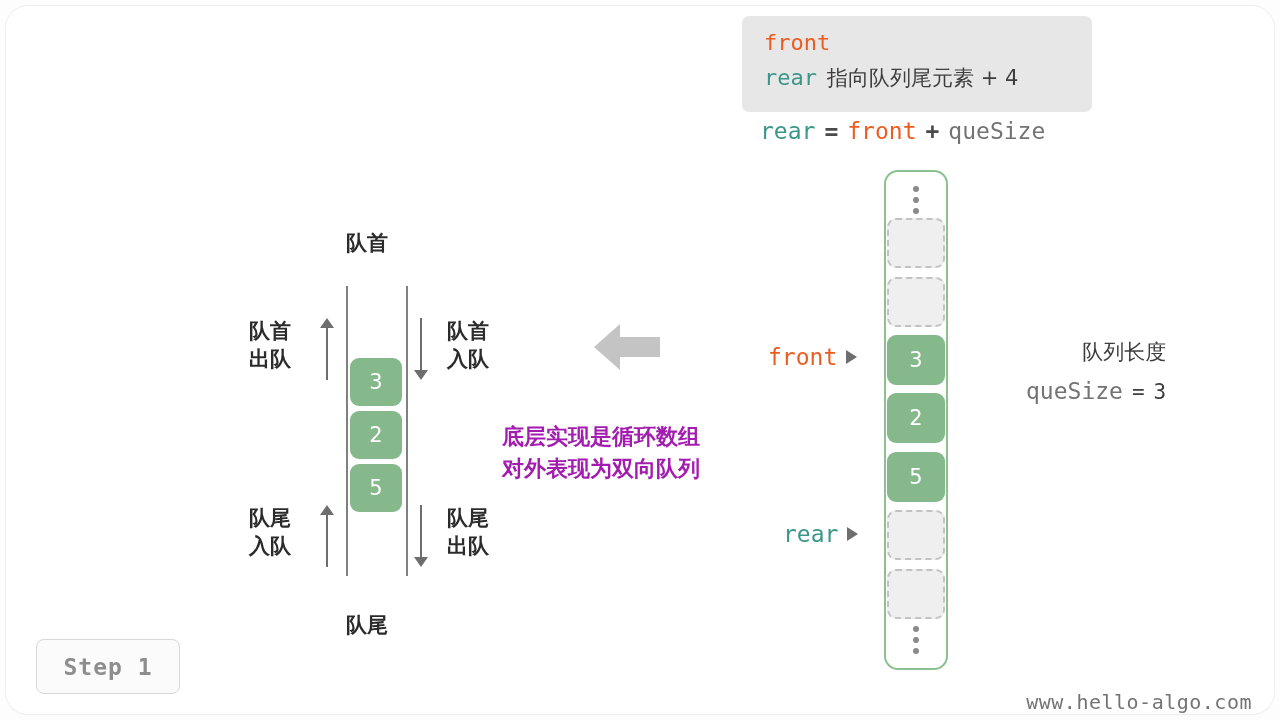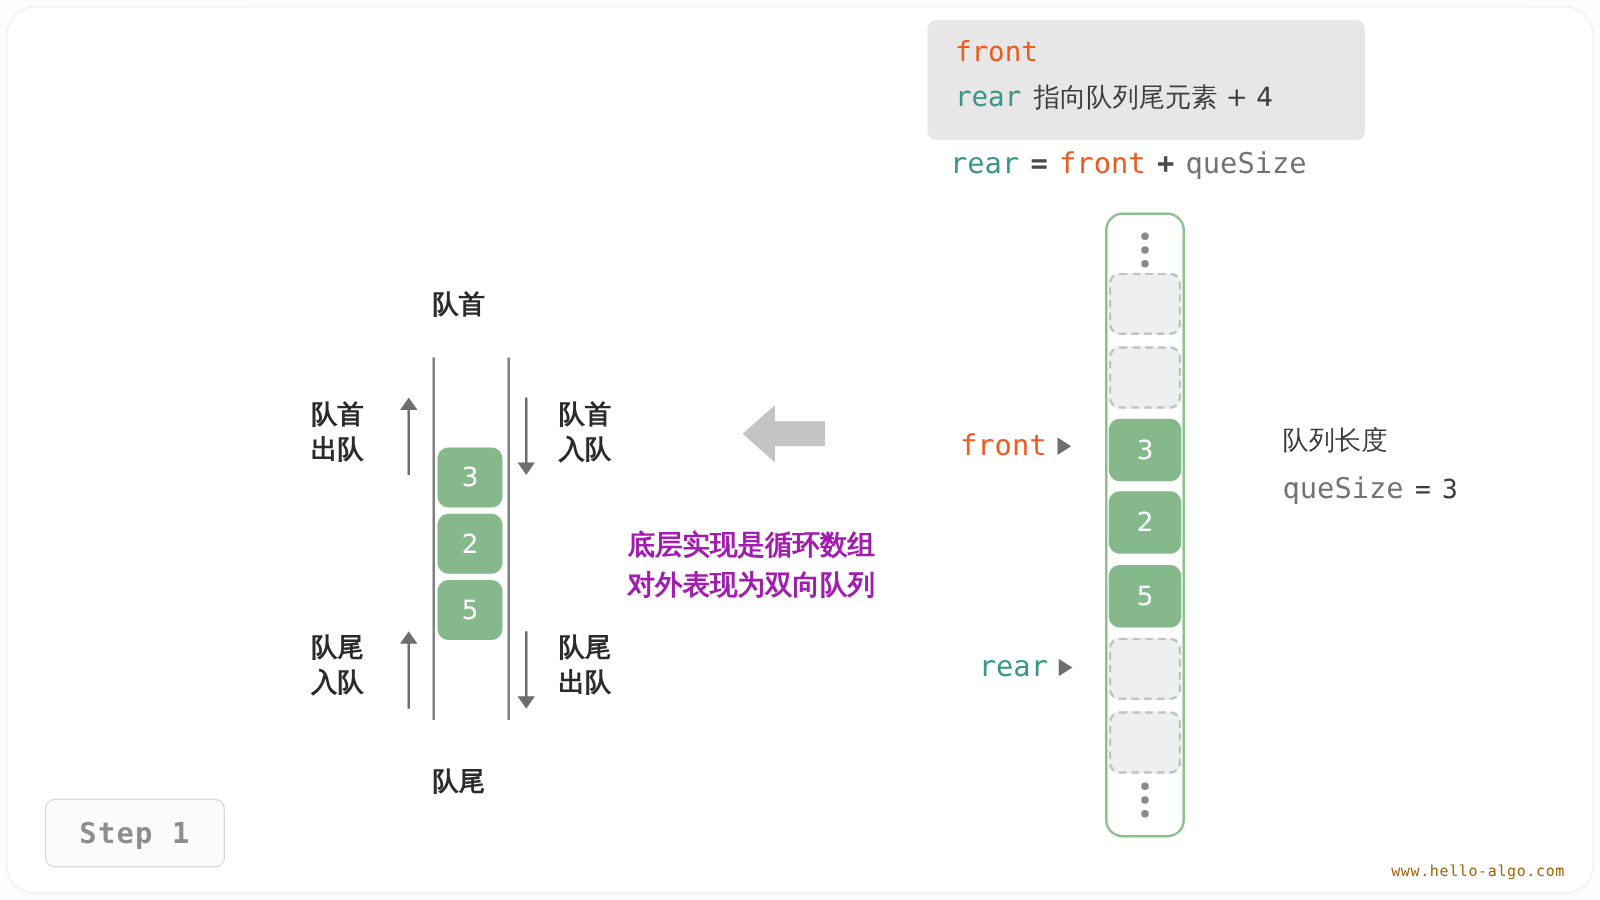--- a/index.html
+++ b/index.html
@@ -131,20 +131,21 @@
   
   .qlen {
     position: absolute;
     left: 1026px; top: 338px;
     white-space: nowrap;
   }
   .qlen .l1 {
     font-family: "DejaVu Sans", "Liberation Sans", sans-serif;
     font-size: 21px; color: #3d3d3d;
     margin-bottom: 12px;
+    text-align: right;
   }
   .qlen .l2 { display: flex; align-items: baseline; gap: 9px; }
   .qlen .l2 .mono { font-size: 23px; }
   .qlen .l2 .op {
     font-family: "DejaVu Sans Mono", "Liberation Mono", monospace;
     font-size: 21px; color: #3d3d3d;
   }
 
   
   .rail {
@@ -239,23 +240,23 @@
     background: #fbfbfb;
     display: flex; align-items: center; justify-content: center;
     font-family: "DejaVu Sans Mono", "Liberation Mono", monospace;
     font-size: 23px; font-weight: bold; color: #8d8d8d;
     letter-spacing: 1px;
   }
 
   
   .watermark {
     position: absolute;
-    right: 28px; bottom: 16px;
-    font-family: "DejaVu Sans Mono", "Liberation Mono", monospace;
-    font-size: 12px; color: #a16207; letter-spacing: 0.5px;
+    right: 28px; bottom: 6px;
+    font-family: "DejaVu Sans Mono", "Liberation Mono", monospace;
+    font-size: 20px; color: #737373; letter-spacing: 0.5px;
   }
 </style>
 </head>
 <body>
 
 <div id="canvas">
   <div class="card-frame"></div>
 
   <div class="legend-box">
     <div class="legend-line">

